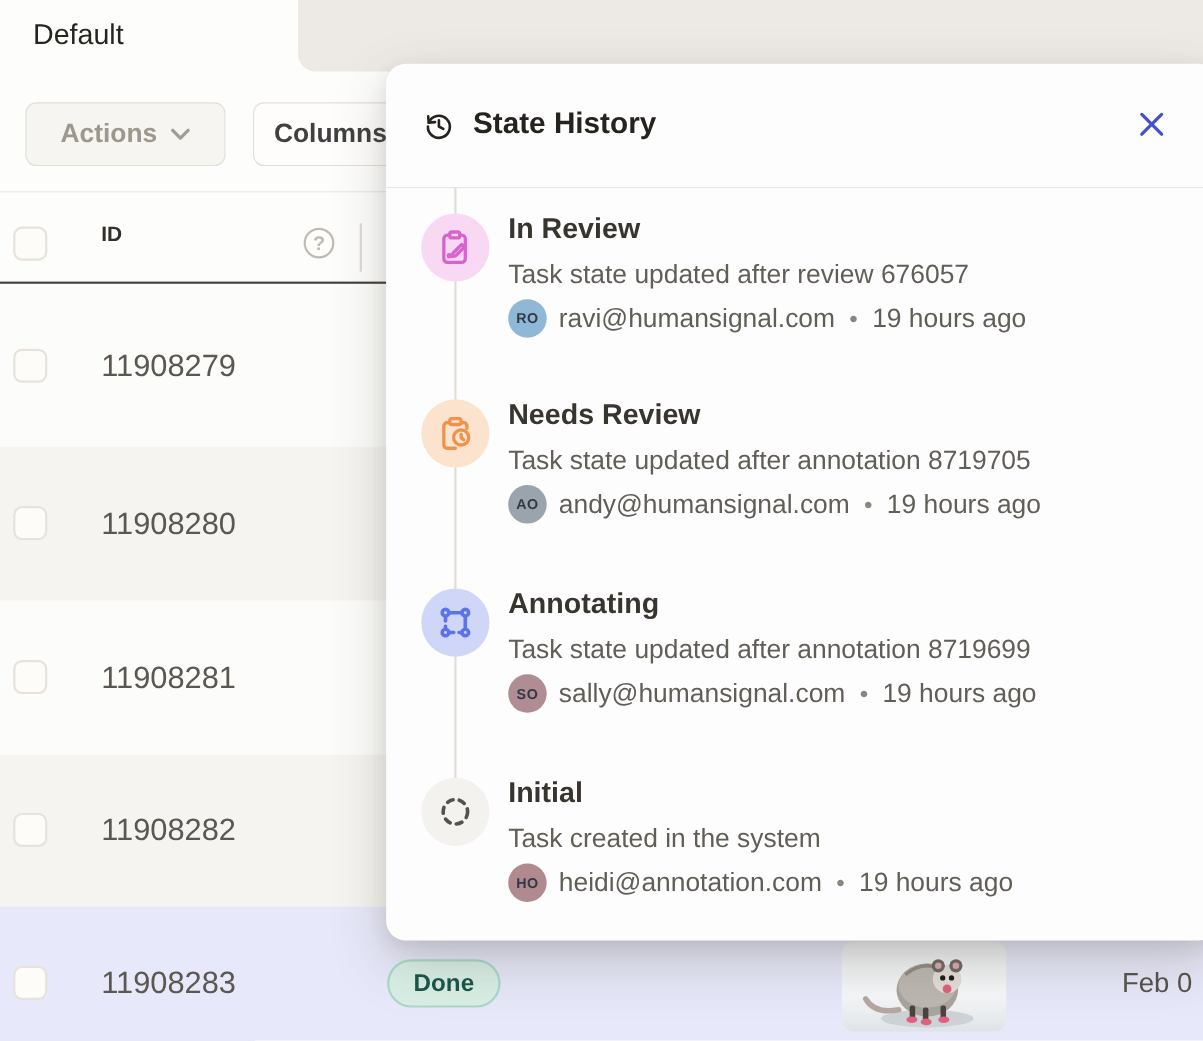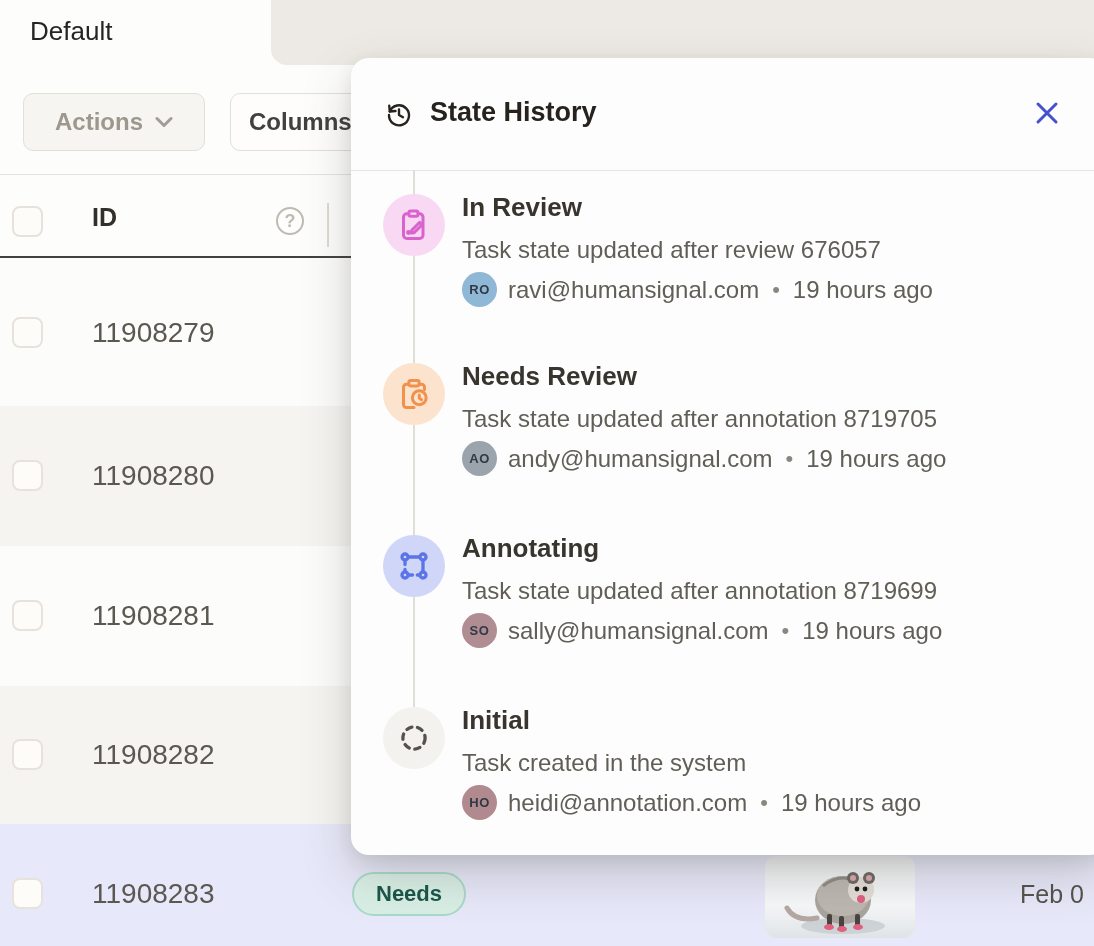--- a/index.html
+++ b/index.html
@@ -12,21 +12,21 @@
 
   
   .btn{position:absolute;top:93px;height:58px;border-radius:10px;box-sizing:border-box;display:flex;align-items:center;cursor:pointer;text-align:right;}
   .btn-actions{left:23px;width:182px;border:1px solid #e2dfd8;background:#f7f5f1;color:#9d978d;font-weight:700;font-size:24px;justify-content:center;gap:12px;}
   .btn-columns{left:230px;width:230px;border:1px solid #e2dfd8;background:#fefdfc;color:#404040;font-weight:700;font-size:24px;padding-left:18px;}
   .frag-sk{position:absolute;left:1066px;top:101px;font-size:24px;font-weight:700;color:#23211d;}
 
   
   .table-top-border{position:absolute;left:0;top:174px;width:100%;height:1px;background:#e6e2dc;}
   .thead{position:absolute;left:0;top:175px;width:100%;height:83px;background:#fdfdfc;border-bottom:2px solid #45423d;box-sizing:border-box;}
-  .id-header{position:absolute;left:92px;top:28px;font-size:25px;font-weight:700;color:#33302b;text-align:right;}
+  .id-header{position:absolute;left:92px;top:28px;font-size:19px;font-weight:700;color:#33302b;text-align:right;}
   .help-icon{position:absolute;left:276px;top:32px;width:28px;height:28px;border:2px solid #c0bbb2;border-radius:50%;color:#c0bbb2;font-size:18px;font-weight:700;display:flex;align-items:center;justify-content:center;box-sizing:border-box;}
   .col-divider{position:absolute;left:327px;top:28px;width:2px;height:44px;background:#ddd9d3;}
   .frag-no{position:absolute;left:1072px;top:30px;font-size:25px;font-weight:700;color:#23211d;}
 
   .row{position:absolute;left:0;width:100%;}
   .row1{top:260px;height:146px;background:#fcfcfa;}
   .row2{top:406px;height:140px;background:#f5f4f1;}
   .row3{top:546px;height:140px;background:#fcfcfa;}
   .row4{top:686px;height:138px;background:#f5f4f1;}
   .row5{top:824px;height:140px;background:#e7e8f9;}
@@ -117,21 +117,21 @@
 
   <div class="row row4">
     <div class="cb"></div>
     <div class="rid">11908282</div>
     <div class="edge-frag">o C</div>
   </div>
 
   <div class="row row5">
     <div class="cb"></div>
     <div class="rid">11908283</div>
-    <div class="badge-done">Needs</div>
+    <div class="badge-done">Done</div>
     <div class="thumb">
       <svg width="150" height="82" viewBox="0 0 150 82">
         <defs>
           <linearGradient id="snow" x1="0" y1="0" x2="0" y2="1">
             <stop offset="0" stop-color="#eef0f2"></stop>
               <stop offset="0.6" stop-color="#f7f8f9"></stop>
               <stop offset="1" stop-color="#dfe3e6"></stop>
           </linearGradient>
         </defs>
         <rect width="150" height="82" fill="url(#snow)"></rect>

